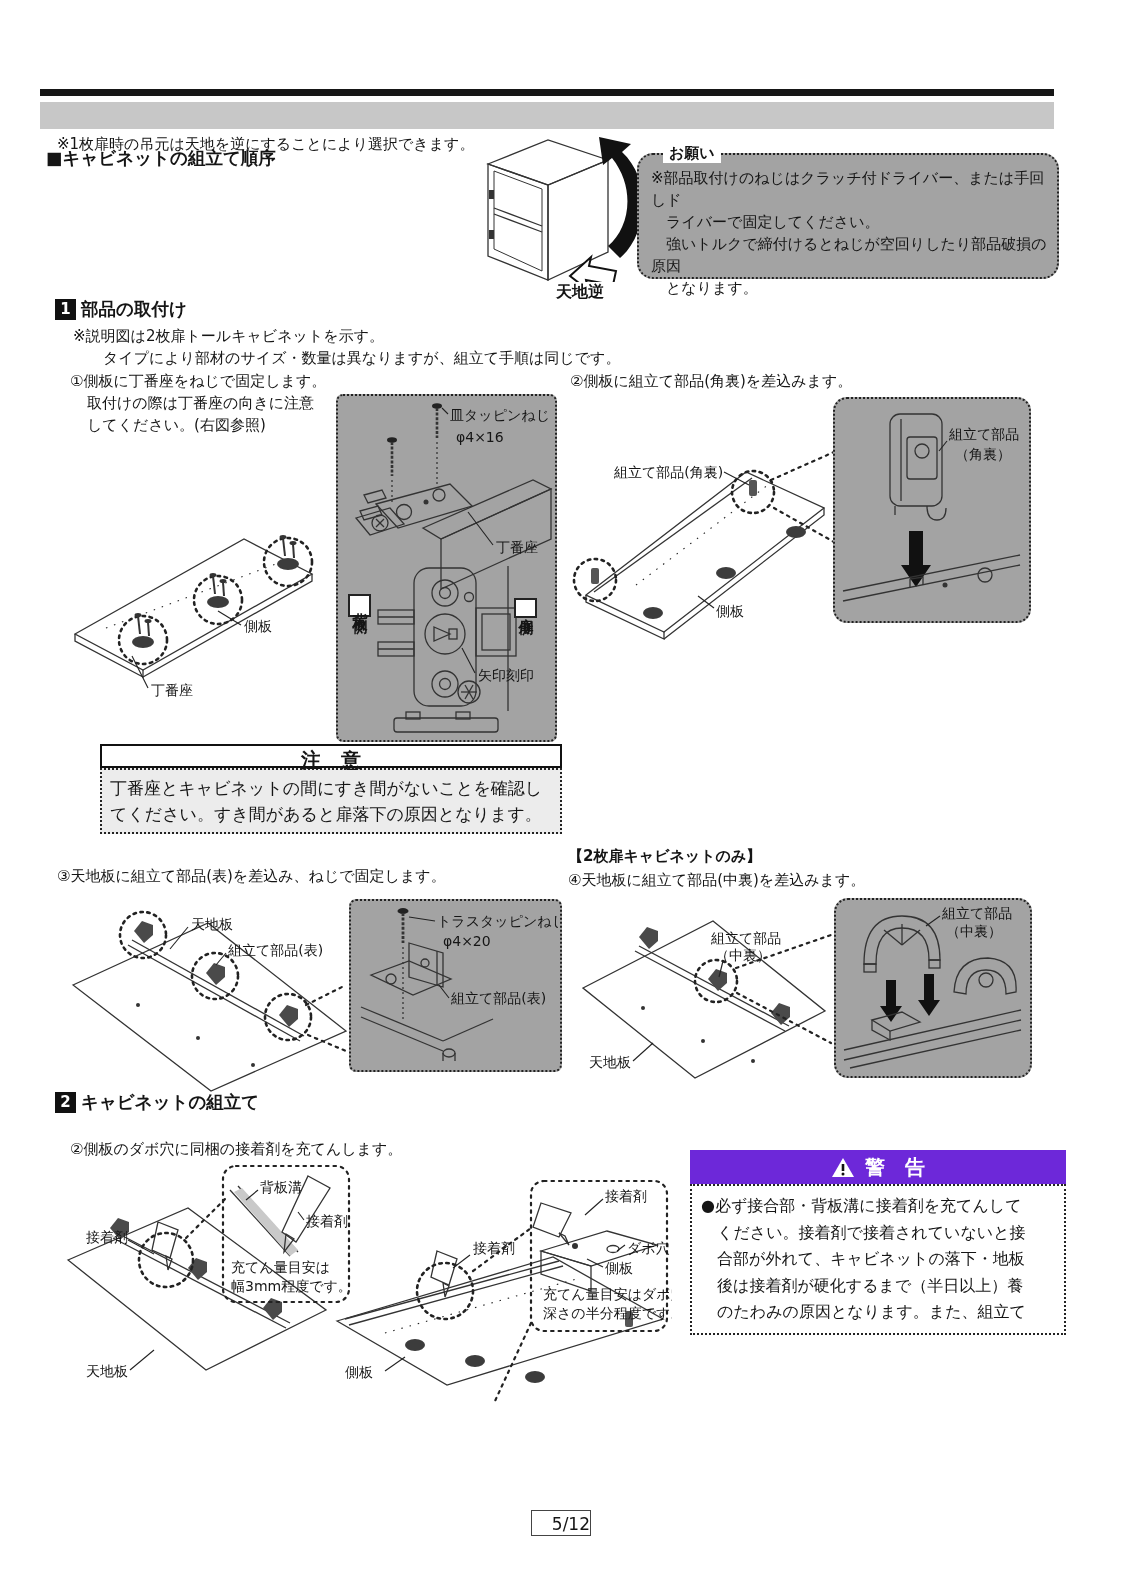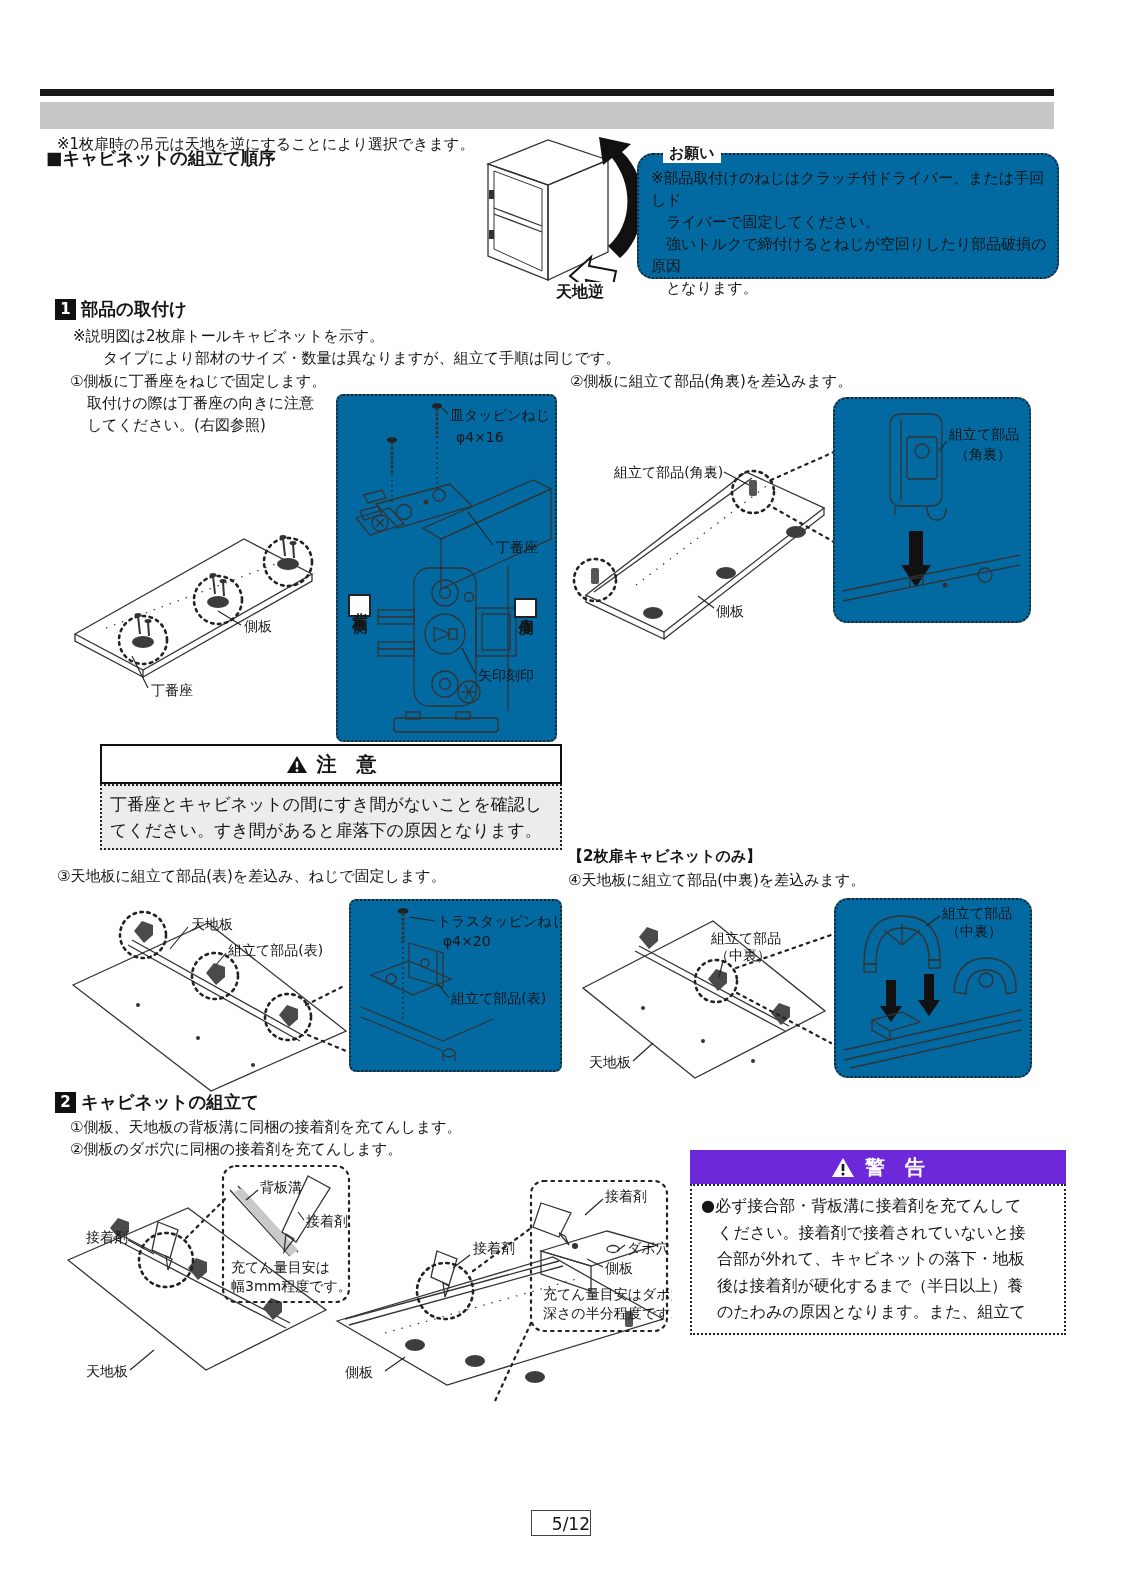--- a/index.html
+++ b/index.html
@@ -4,21 +4,21 @@
 <style>
   html,body{margin:0;padding:0;background:#ffffff;}
   #page{position:relative;width:1123px;height:1587px;background:#fff;
         font-family:"DejaVu Sans","Liberation Sans",sans-serif;color:#151515;overflow:hidden;}
   .abs{position:absolute;}
   .t15{font-size:15px;line-height:21px;}
   .bold{font-weight:bold;}
   .sechead{display:flex;align-items:center;gap:5px;font-size:17.5px;font-weight:bold;}
   .secnum{display:inline-flex;width:21px;height:21px;background:#111;color:#fff;
           align-items:center;justify-content:center;font-size:15px;font-weight:bold;}
-  .dbox{border:2.5px dotted #222;border-radius:10px;background:#0369a1;box-sizing:border-box;}
+  .dbox{border:2.5px dotted #222;border-radius:10px;background:#a3a3a3;box-sizing:border-box;}
   .vlabel{writing-mode:vertical-rl;border:2px solid #222;background:#fff;
           font-size:15px;font-weight:600;padding:5px 2px;letter-spacing:3px;line-height:1;}
   svg text{font-family:"DejaVu Sans","Liberation Sans",sans-serif;font-size:14px;fill:#151515;}
   .ln{stroke:#333;stroke-width:1.3;fill:none;}
   .lead{stroke:#222;stroke-width:1.1;fill:none;}
   .dotc{stroke:#222;stroke-width:2.6;fill:none;stroke-dasharray:2.5 4.5;stroke-linecap:round;}
   .dotl{stroke:#222;stroke-width:2.2;fill:none;stroke-dasharray:2.5 5;stroke-linecap:round;}
   .hbar{background:#c7c7c7;}
   .cau-head{display:flex;align-items:center;justify-content:center;gap:9px;
             border:2.5px solid #111;background:#fff;font-size:20px;font-weight:bold;box-sizing:border-box;}
@@ -198,21 +198,21 @@
       <polygon fill="#111" points="74,132 88,132 88,166 96,166 81,188 66,166 74,166"></polygon>
       <line class="ln" x1="8" y1="192" x2="185" y2="156"></line>
       <line class="ln" x1="8" y1="202" x2="185" y2="166"></line>
       <polyline class="ln" points="75,189 75,180 88,178 88,186"></polyline>
       <circle class="ln" cx="150" cy="176" r="7"></circle>
       <circle cx="110" cy="186" r="2.5" fill="#333"></circle>
     </svg>
   </div>
 
   <div class="abs" style="left:100px;top:744px;width:462px;">
-    <div class="cau-head" style="height:40px;">
+    <div class="cau-head" style="height:24px;flex-direction:column;">
       <svg width="22" height="19" viewBox="0 0 22 19">
         <polygon points="11,1 21,18 1,18" fill="#111"></polygon>
         <line x1="11" y1="6.5" x2="11" y2="12.5" stroke="#fff" stroke-width="2.4"></line>
         <circle cx="11" cy="15.5" r="1.4" fill="#fff"></circle>
       </svg>
       <span>注　意</span>
     </div>
     <div class="cau-body">
       <div>丁番座とキャビネットの間にすき間がないことを確認し</div>
       <div>てください。すき間があると扉落下の原因となります。</div>
@@ -308,21 +308,20 @@
       <line class="lead" x1="104" y1="16" x2="90" y2="26"></line>
       <text x="106" y="18">組立て部品</text>
       <text x="110" y="36">（中裏）</text>
     </svg>
   </div>
 
   <div class="abs sechead" style="left:55px;top:1090px;">
     <span class="secnum">2</span>
     <span>キャビネットの組立て</span>
   </div>
-  <div class="abs t15" style="left:70px;top:1117px;">①側板、天地板の背板溝に同梱の接着剤を充てんします。</div>
   <div class="abs t15" style="left:70px;top:1139px;">②側板のダボ穴に同梱の接着剤を充てんします。</div>
 
   <svg class="abs" style="left:58px;top:1160px;" width="304" height="270" viewBox="0 0 304 270">
     <polygon class="ln" fill="#fff" points="10,100 130,48 268,150 148,210"></polygon>
     <line class="ln" x1="55" y1="78" x2="228" y2="168"></line>
     <line class="ln" x1="59" y1="73" x2="232" y2="163"></line>
     <polygon points="52,68 60,58 71,62 71,72 62,80" fill="#4a4a4a"></polygon>
     <polygon points="130,108 138,98 149,102 149,112 140,120" fill="#4a4a4a"></polygon>
     <polygon points="205,148 213,138 224,142 224,152 215,160" fill="#4a4a4a"></polygon>
     <polygon class="ln" fill="#fff" points="100,62 120,70 112,98 94,90"></polygon>

